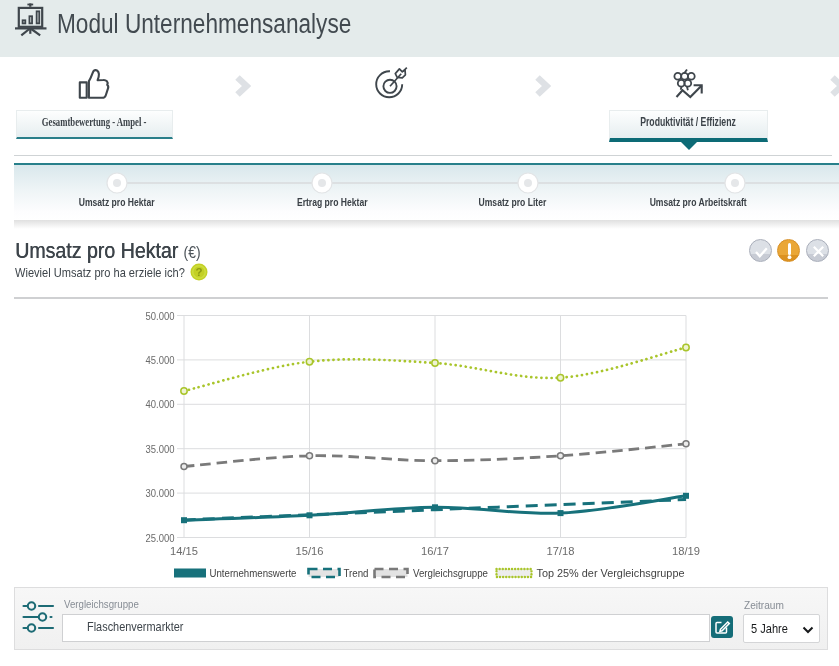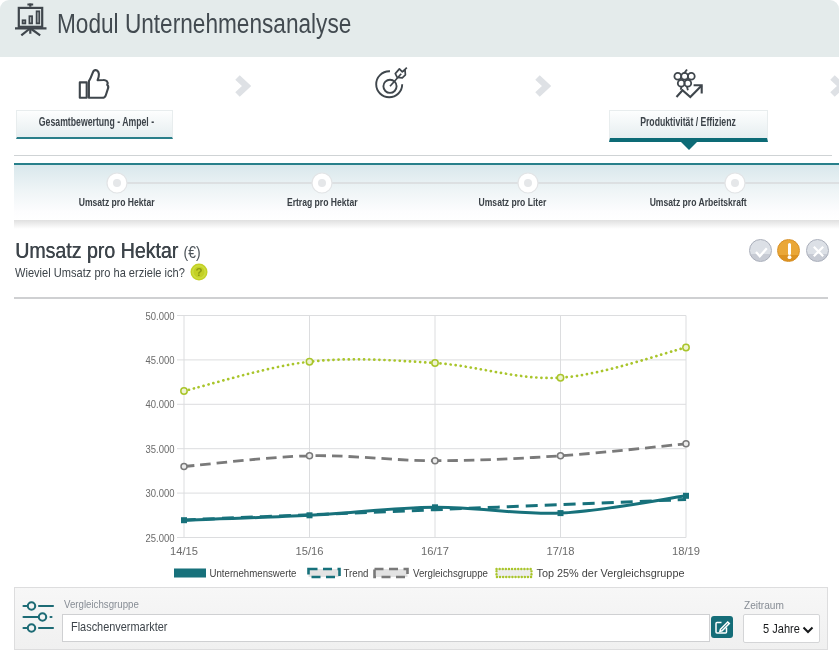--- a/index.html
+++ b/index.html
@@ -1,17 +1,17 @@
 <!DOCTYPE html>
 <html><head>
 <meta charset="utf-8">
 <style>
   * { margin:0; padding:0; box-sizing:border-box; }
   html,body { width:839px; height:666px; background:#fff; font-family:"Liberation Sans", sans-serif; }
-  #page { position:relative; width:839px; height:666px; overflow:hidden; background:#fff;border-radius:9px; }
+  #page { position:relative; width:839px; height:666px; overflow:hidden; background:#fff; }
   .abs { position:absolute; }
 
   
   #hdr { left:0; top:0; width:839px; height:57px; background:#e4ebeb; }
   #hdr-title { left:57px; top:9px; font-size:27px; color:#424a50; transform:scaleX(.838); transform-origin:0 0; white-space:nowrap; }
 
   
   .tabbox { top:110px; height:29px; background:linear-gradient(#fdfefe,#e6eef0); border:1px solid #e8edee; border-bottom:2px solid #2a7f8a; text-align:center; font-size:12px; font-weight:bold; color:#3d444a; line-height:23px; }
   .tabbox i { font-style:normal; display:inline-block; transform:scaleX(.725); transform-origin:50% 0; white-space:nowrap; }
   .tabbox.active { border-bottom:4px solid #0d6b76; height:32px; }
@@ -28,24 +28,24 @@
 
   
   #h1 { left:15px; top:238px; font-size:22.5px; font-weight:normal; text-shadow:0.45px 0 currentColor; color:#3d444a; transform:scaleX(.87); transform-origin:0 0; white-space:nowrap; }
   #h1 span { font-size:16px; font-weight:normal; text-shadow:none; color:#4d545a; }
   #sub { left:15px; top:265px; font-size:13px; color:#3d444a; transform:scaleX(.852); transform-origin:0 0; white-space:nowrap; }
   #sep2 { left:14px; top:297px; width:814px; height:2px; background:#cfd0d2; }
 
   
   #fbar { left:14px; top:587px; width:814px; height:63px; background:linear-gradient(#f7f7f7,#f0f0f0); border:1px solid #ddddde; }
   #flabel { left:64px; top:598px; font-size:11px; color:#878d95; transform:scaleX(.88); transform-origin:0 0; }
-  #finput { left:62px; top:614px; width:648px; height:28px; background:#fff; border:1px solid #cfd0d2; font-size:13px; color:#3d444a; line-height:24px; padding-left:8px; }
+  #finput { left:62px; top:614px; width:648px; height:28px; background:#fff; border:1px solid #cfd0d2; font-size:13px; color:#3d444a; line-height:24px; padding-left:24px; }
   #fbtn { left:711px; top:616px; width:22px; height:22px; background:#156d78; border-radius:3px; }
   #zlabel { left:744px; top:599px; font-size:11px; color:#878d95; transform:scaleX(.92); transform-origin:0 0; }
-  #zsel { left:743px; top:614px; width:77px; height:29px; background:#fff; border:1px solid #d4d5d7; border-radius:2px; font-size:13px; color:#17191b; line-height:27px; padding-left:19px; }
+  #zsel { left:743px; top:614px; width:77px; height:29px; background:#fff; border:1px solid #d4d5d7; border-radius:2px; font-size:13px; color:#17191b; line-height:27px; padding-left:7px; }
 
   
   .tl { top:239px; width:23px; height:23px; border-radius:50%; }
   .tl.gray { background:linear-gradient(#dce0e6 67%, #c7cbd4 68%); border:1px solid #a9aeba; }
   .tl.orange { background:linear-gradient(#eaa737 71%, #dc9220 72%); border:1px solid #d78f24; }
   .tl svg { position:absolute; left:0; top:0; }
 </style>
 </head>
 <body>
 <div id="page">
@@ -90,21 +90,21 @@
   <svg class="abs" style="left:234px;top:74px" width="17" height="24" viewBox="0 0 17 24">
       <path d="M3.5 3.5 L12.5 12 L3.5 20.5" fill="none" stroke="#dee1e5" stroke-width="6.5"></path>
     </svg>
   <svg class="abs" style="left:534px;top:74px" width="17" height="24" viewBox="0 0 17 24">
       <path d="M3.5 3.5 L12.5 12 L3.5 20.5" fill="none" stroke="#dee1e5" stroke-width="6.5"></path>
     </svg>
   <svg class="abs" style="left:829px;top:74px" width="17" height="24" viewBox="0 0 17 24">
       <path d="M3.5 3.5 L12.5 12 L3.5 20.5" fill="none" stroke="#dee1e5" stroke-width="6.5"></path>
     </svg>
 
-  <div class="abs tabbox" style="left:16px; width:157px;"><i>Gesamtbewertung - Ampel -</i></div>
+  <div class="abs tabbox" style="left:16px; width:157px;font-family:Liberation Serif, serif;"><i>Gesamtbewertung - Ampel -</i></div>
   <div class="abs tabbox active" style="left:609px; width:159px;"><i>Produktivität / Effizienz</i></div>
   <div class="abs" style="left:681px; top:142px; width:0; height:0; border-left:8px solid transparent; border-right:8px solid transparent; border-top:8px solid #0d6b76;"></div>
 
   <div class="abs" id="line1"></div>
   <div class="abs" id="line2"></div>
   <div class="abs" id="strip"></div>
   <div class="abs" id="stripshadow"></div>
 
   <svg class="abs" style="left:0;top:165px" width="839" height="55">
     <line x1="117" y1="18" x2="839" y2="18" stroke="#d8dadc" stroke-width="1.3"></line>
@@ -113,21 +113,21 @@
       <circle cx="117" cy="18" r="4" fill="#e5e7e9"></circle>
       <circle cx="322" cy="18" r="10" fill="#fff" stroke="#e2e4e6" stroke-width="1.2"></circle>
       <circle cx="322" cy="18" r="4" fill="#e5e7e9"></circle>
       <circle cx="528" cy="18" r="10" fill="#fff" stroke="#e2e4e6" stroke-width="1.2"></circle>
       <circle cx="528" cy="18" r="4" fill="#e5e7e9"></circle>
       <circle cx="735" cy="18" r="10" fill="#fff" stroke="#e2e4e6" stroke-width="1.2"></circle>
       <circle cx="735" cy="18" r="4" fill="#e5e7e9"></circle>
     </g>
   </svg>
   <div class="abs subl" style="left:57px; width:120px;"><i>Umsatz pro Hektar</i></div>
-  <div class="abs subl" style="left:262px; width:120px;"><i>Ertrag pro Hektar</i></div>
+  <div class="abs subl" style="left:272px; width:120px;"><i>Ertrag pro Hektar</i></div>
   <div class="abs subl" style="left:452px; width:120px;"><i>Umsatz pro Liter</i></div>
   <div class="abs subl" style="left:636px; width:120px;"><i>Umsatz pro Arbeitskraft</i></div>
 
   <div class="abs" id="h1">Umsatz pro Hektar <span>(€)</span></div>
   <div class="abs" id="sub">Wieviel Umsatz pro ha erziele ich?</div>
   <svg class="abs" style="left:190px;top:263px" width="18" height="18" viewBox="0 0 18 18">
     <circle cx="9" cy="9" r="8.5" fill="#c3d025"></circle>
     <circle cx="9" cy="9" r="6.3" fill="none" stroke="#cddd3e" stroke-width="1.6"></circle>
     <text x="9" y="13.2" font-size="11.5" font-weight="bold" fill="#8d9c12" text-anchor="middle" font-family="Liberation Sans">?</text>
   </svg>

